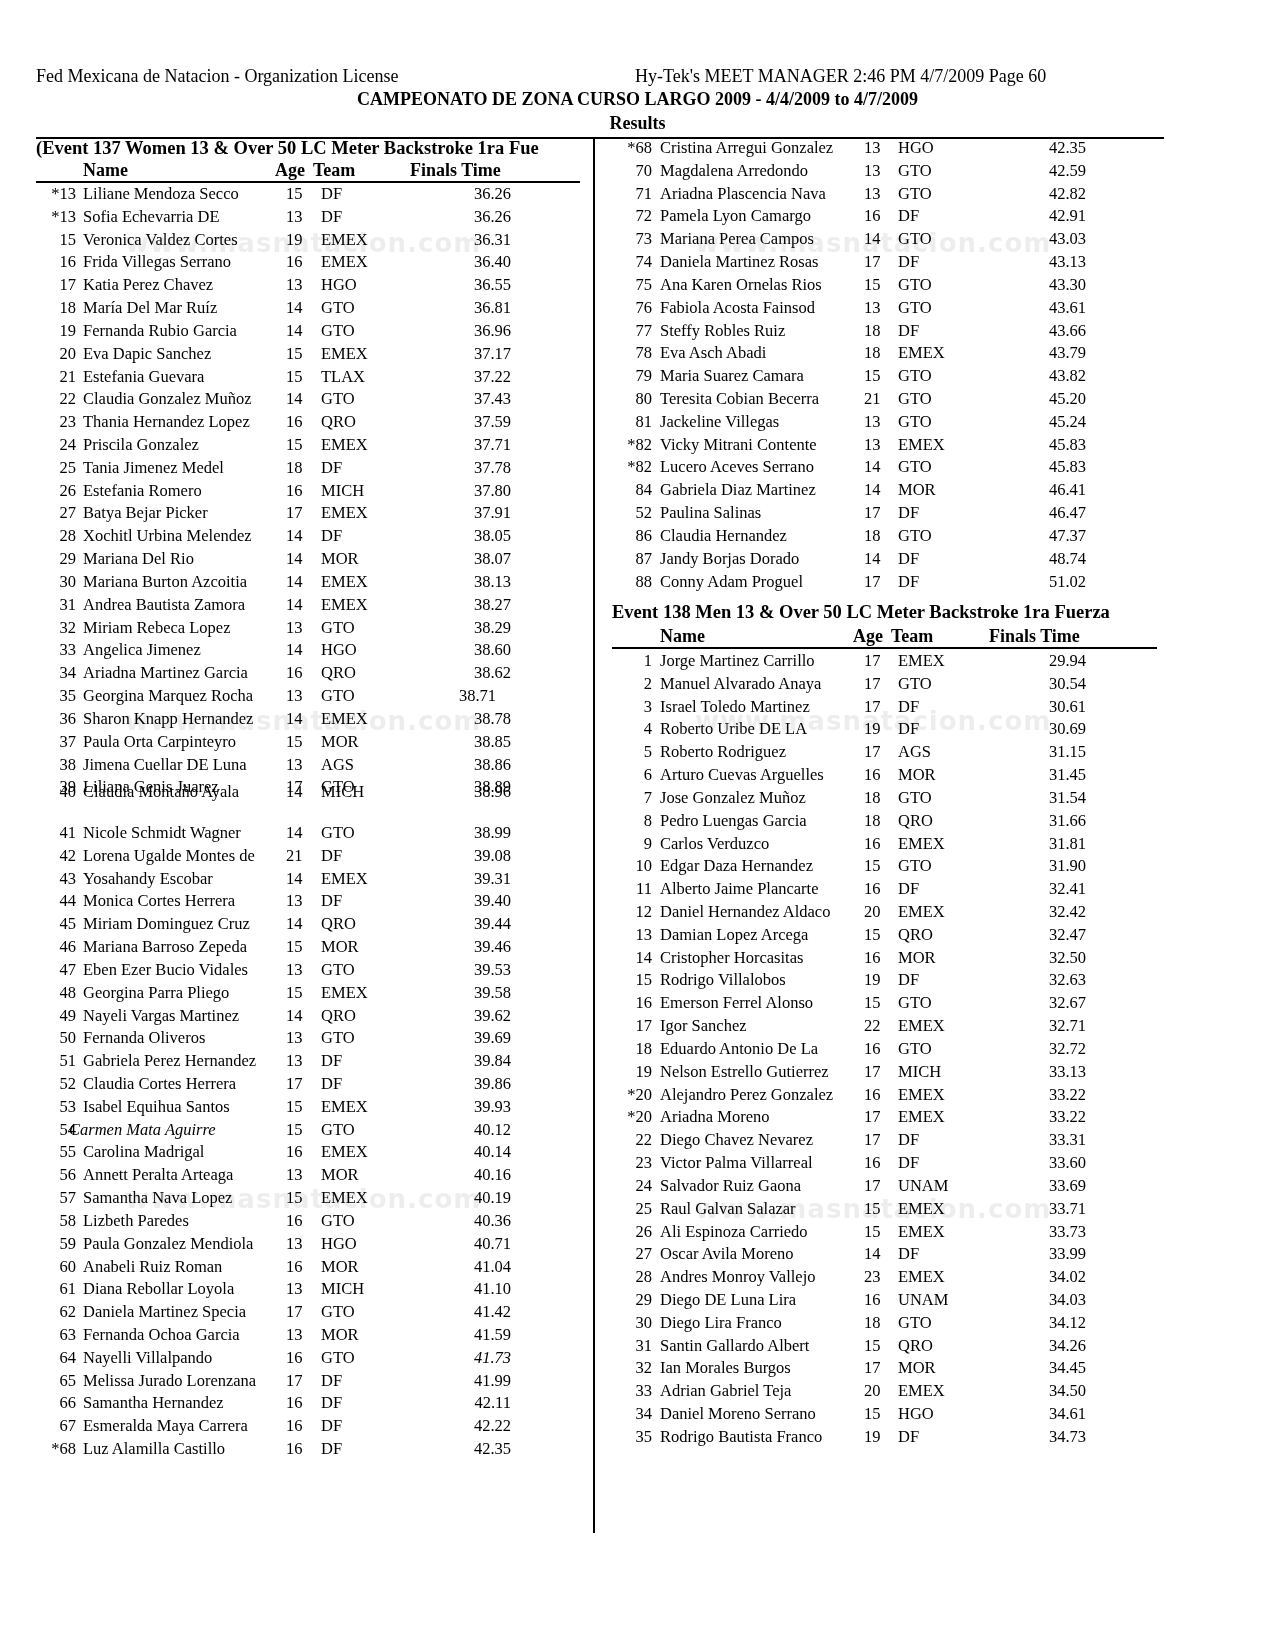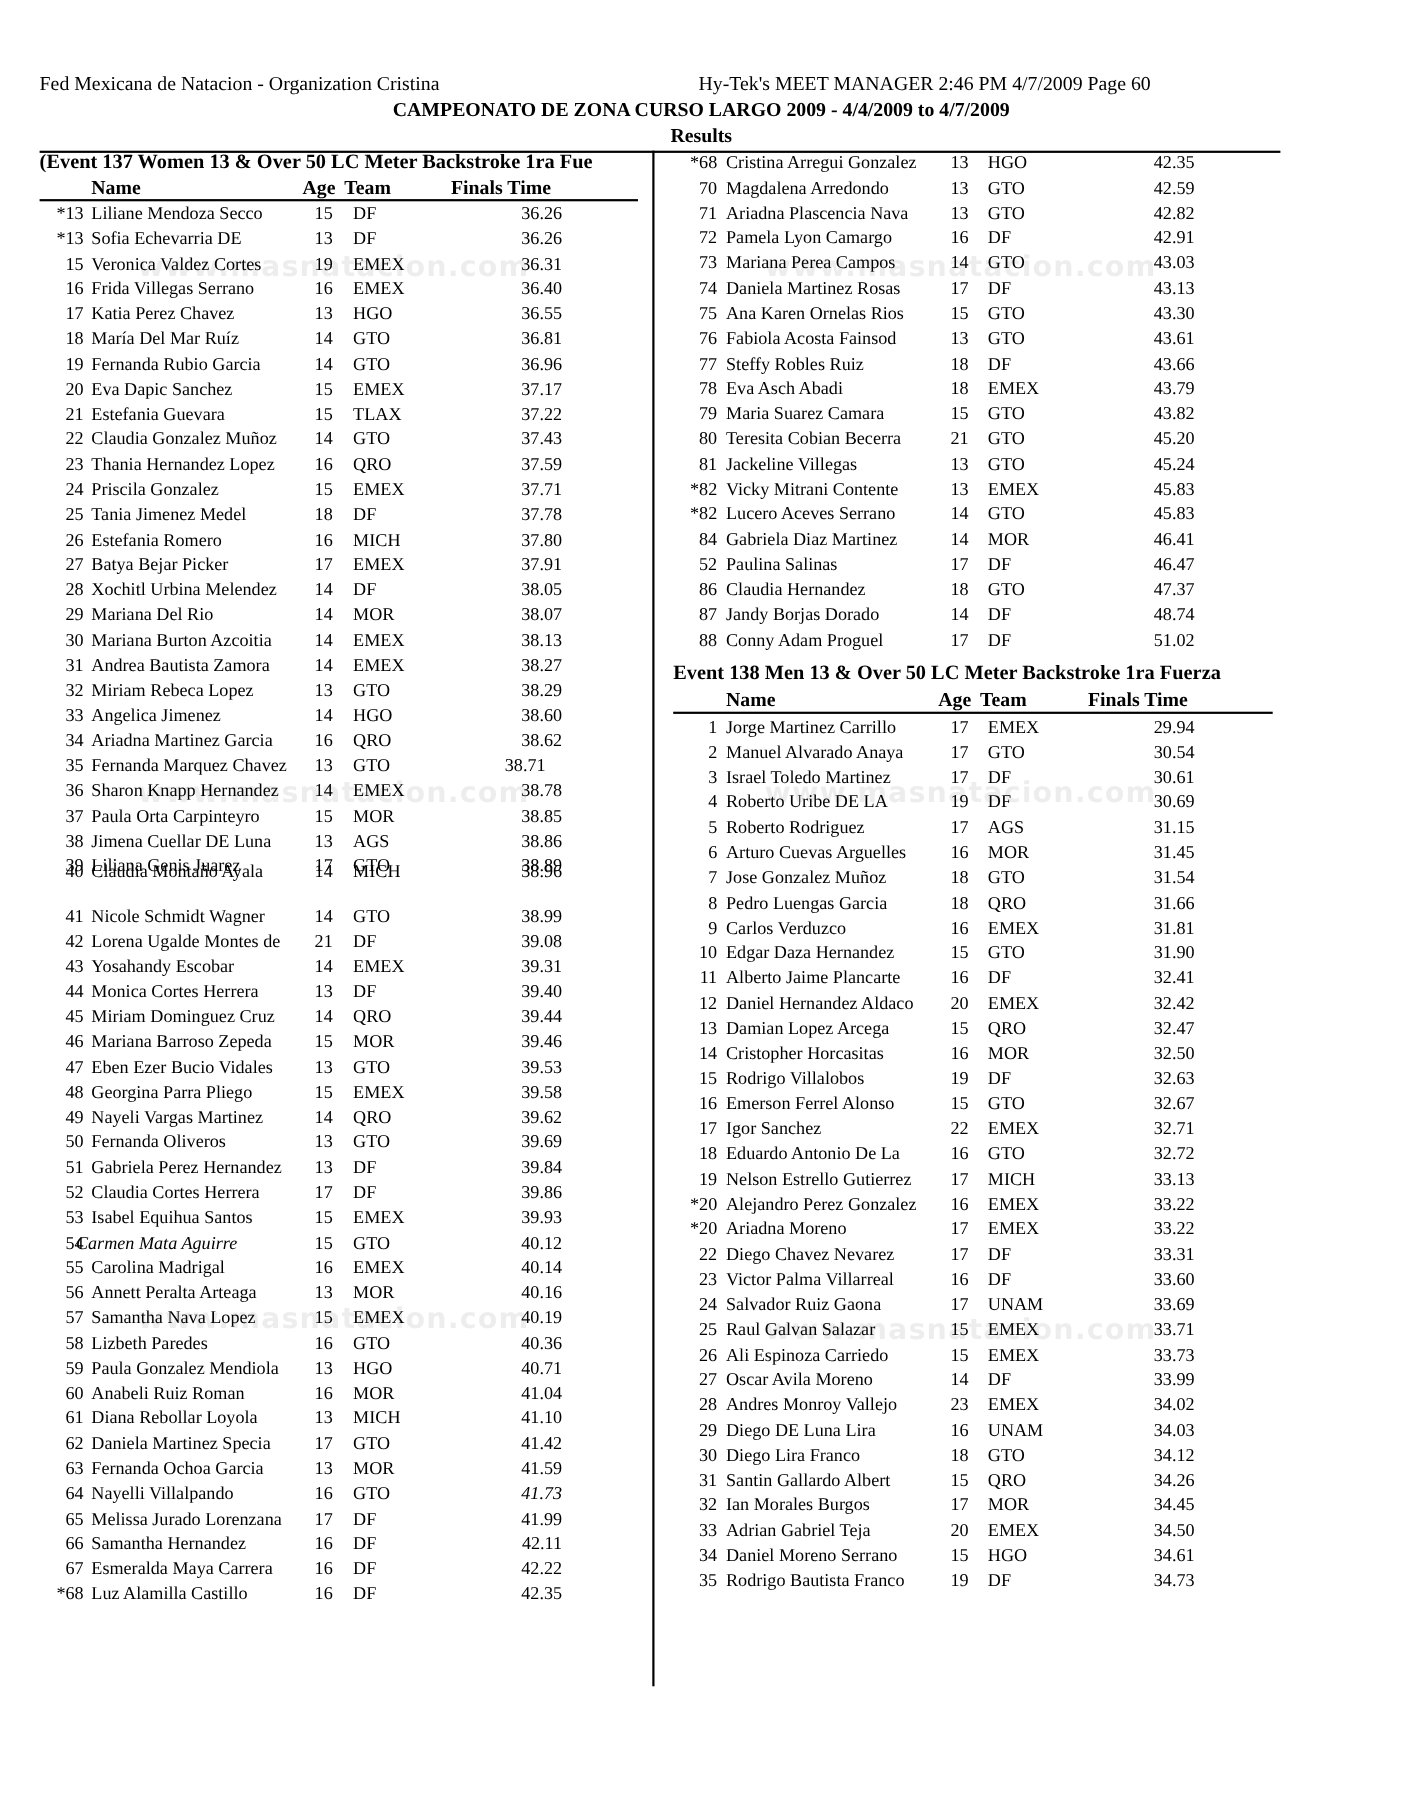--- a/index.html
+++ b/index.html
@@ -17,21 +17,21 @@
   .row { position:absolute; height:22px; font-size:16.5px; line-height:22px; }
   .row span { position:absolute; top:0; white-space:nowrap; }
   .place { text-align:right; width:40px; }
   .time { text-align:right; width:70px; }
   .watermark { position:absolute; font-family:"DejaVu Sans", sans-serif; font-size:26px; font-weight:bold;
                color:rgba(0,0,0,0.07); letter-spacing:1px; pointer-events:none; }
 </style>
 </head>
 <body>
 
-<div class="abs hdr" style="left:36px;">Fed Mexicana de Natacion - Organization Cristina</div>
+<div class="abs hdr" style="left:36px;">Fed Mexicana de Natacion - Organization License</div>
 <div class="abs hdr" style="left:635px;">Hy-Tek's MEET MANAGER  2:46 PM  4/7/2009  Page 60</div>
 <div class="abs title">CAMPEONATO DE ZONA CURSO LARGO 2009 - 4/4/2009 to 4/7/2009</div>
 <div class="abs results">Results</div>
 <div class="rule-top"></div>
 <div class="vdiv"></div>
 
 <div class="abs event-title" style="left:36px; top:138px;">(Event 137  Women 13 &amp; Over 50 LC Meter Backstroke 1ra Fue</div>
 <div class="abs colhdr" style="left:83px; top:160px;">Name</div>
 <div class="abs colhdr" style="left:275px; top:160px;">Age</div>
 <div class="abs colhdr" style="left:313px; top:160px;">Team</div>
@@ -202,21 +202,21 @@
     </div>
     <div class="row" style="left: 36px; top: 662.22px; width: 560px;">
       <span class="place" style="left: 0px;">34</span>
       <span class="" style="left: 47px;">Ariadna Martinez Garcia</span>
       <span class="" style="left: 250px;">16</span>
       <span class="" style="left: 285px;">QRO</span>
       <span class="time" style="left: 405px;">38.62</span>
     </div>
     <div class="row" style="left: 36px; top: 685.04px; width: 560px;">
       <span class="place" style="left: 0px;">35</span>
-      <span class="" style="left: 47px;">Fernanda Marquez Chavez</span>
+      <span class="" style="left: 47px;">Georgina Marquez Rocha</span>
       <span class="" style="left: 250px;">13</span>
       <span class="" style="left: 285px;">GTO</span>
       <span class="time" style="left: 390px; text-align: right;">38.71</span>
     </div>
     <div class="row" style="left: 36px; top: 707.86px; width: 560px;">
       <span class="place" style="left: 0px;">36</span>
       <span class="" style="left: 47px;">Sharon Knapp Hernandez</span>
       <span class="" style="left: 250px;">14</span>
       <span class="" style="left: 285px;">EMEX</span>
       <span class="time" style="left: 405px;">38.78</span>

